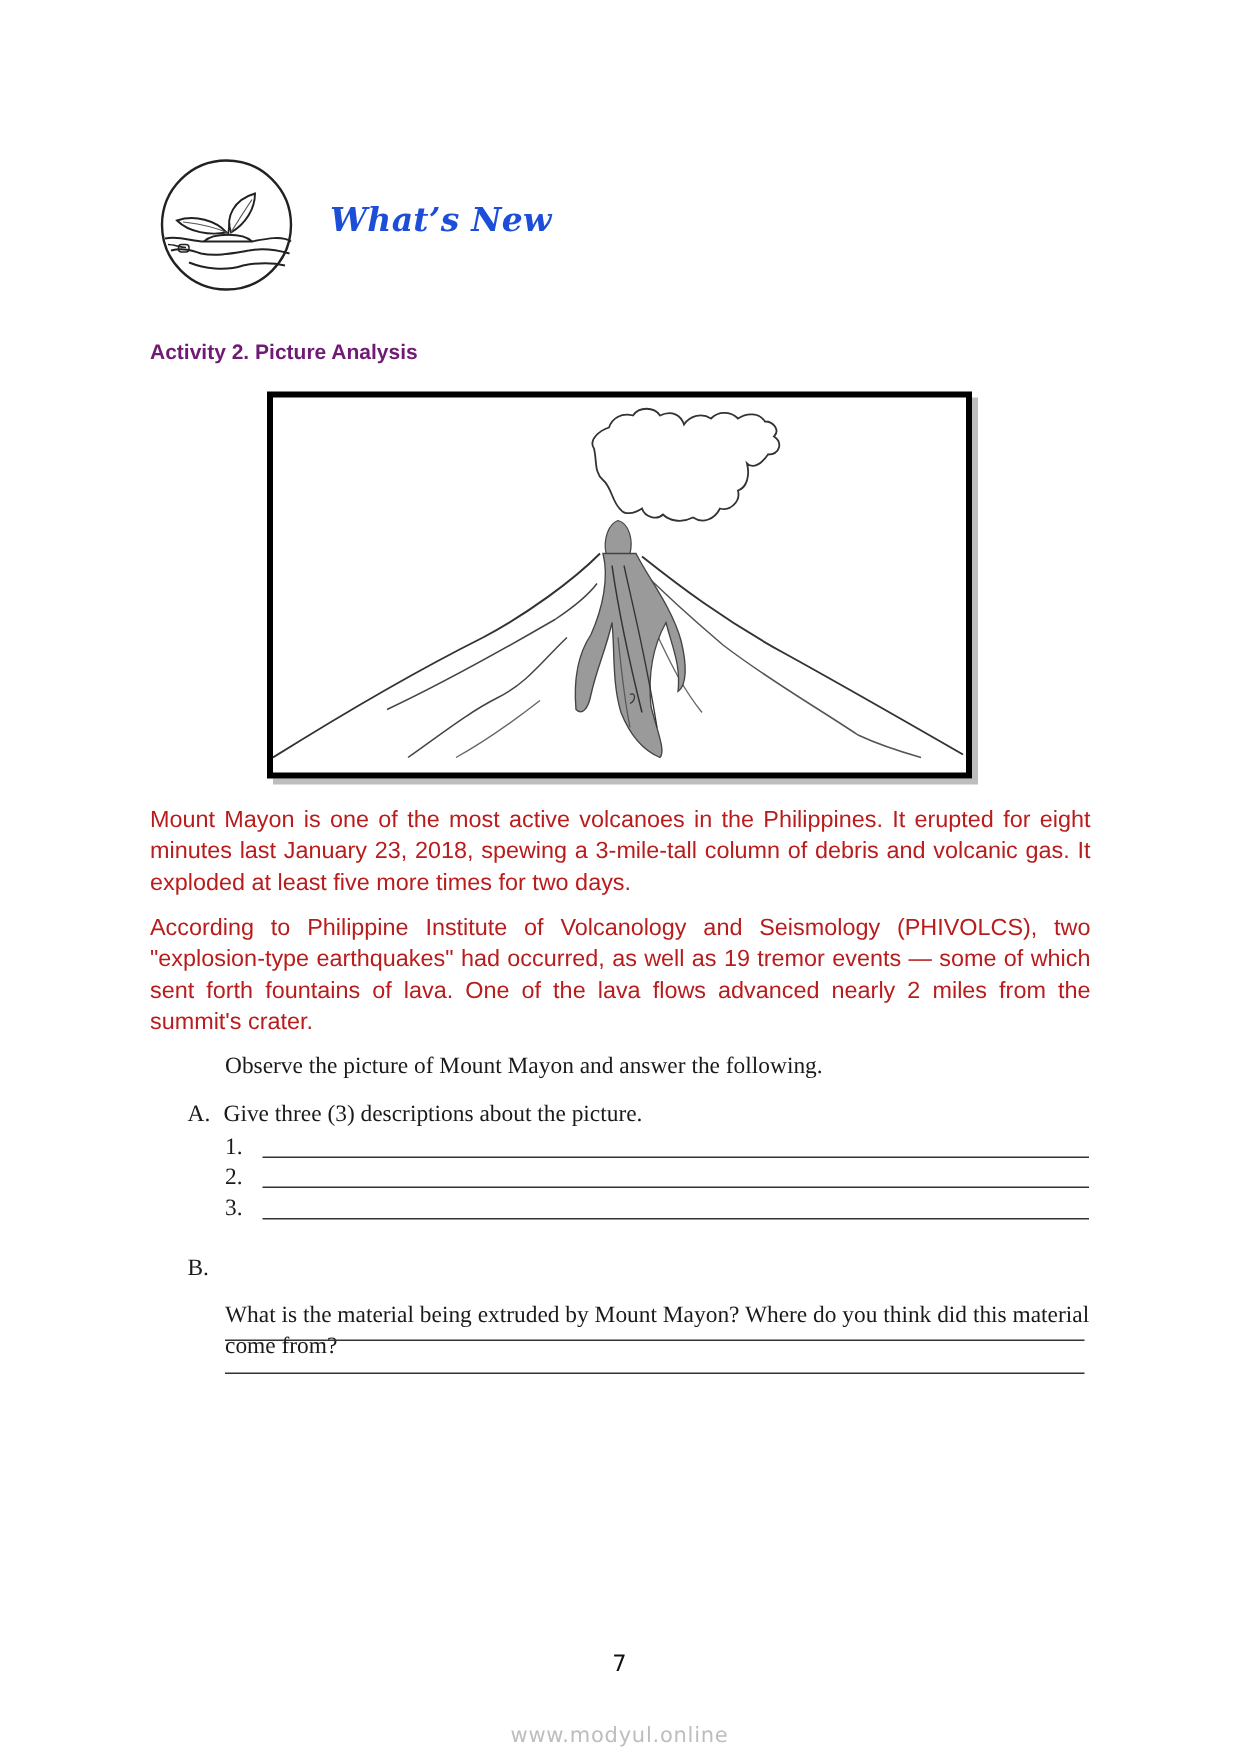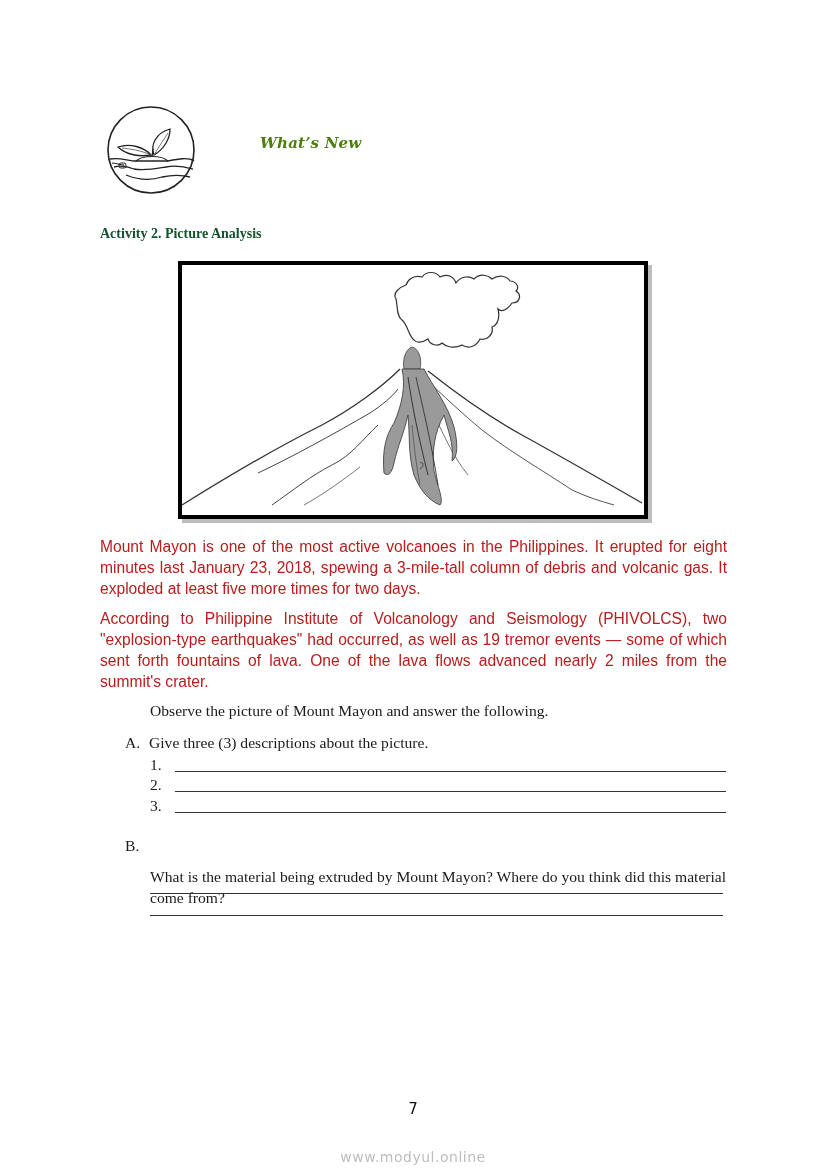--- a/index.html
+++ b/index.html
@@ -1,22 +1,22 @@
 <!DOCTYPE html>
 <html><head>
 <meta charset="utf-8">
 <style>
   html, body { margin: 0; padding: 0; background: #ffffff; }
   body { width: 826px; height: 1169px; position: relative; overflow: hidden; font-family: "DejaVu Serif", serif; color: #1a1a1a; }
   .page { position: absolute; left: 0; top: 0; width: 826px; height: 1169px; }
 
   .header-icon { position: absolute; left: 106px; top: 105px; width: 90px; height: 90px; }
-  .section-title { position: absolute; left: 220px; top: 134px; font-family: "DejaVu Serif", serif; font-weight: bold; font-style: italic; font-size: 15px; color: #4d7c0f; letter-spacing: 0.2px; margin-left: 40px; }
+  .section-title { position: absolute; left: 220px; top: 134px; font-family: "DejaVu Serif", serif; font-weight: bold; font-style: italic; font-size: 22px; color: #1d4ed8; letter-spacing: 0.2px; }
 
-  .activity-title { position: absolute; left: 100px; top: 226px; font-family: Liberation Serif, serif; font-weight: bold; font-size: 14px; color: #14532d; text-align: right; }
+  .activity-title { position: absolute; left: 100px; top: 226px; font-family: Liberation Sans, sans-serif; font-weight: bold; font-size: 14px; color: #701a75; text-align: right; }
 
   .figure { position: absolute; left: 178px; top: 261px; width: 462px; height: 250px; border: 4px solid #000; box-shadow: 4px 4px 0 #bdbdbd; background: #fff; }
   .figure svg { position: absolute; left: 0; top: 0; width: 100%; height: 100%; }
 
   .para { position: absolute; left: 100px; width: 627px; font-family: Liberation Sans, sans-serif; font-size: 15.6px; line-height: 21px; text-align: justify; color: #b91c1c; }
   .p1 { top: 536px; }
   .p2 { top: 608px; }
   .instruction { position: absolute; left: 150px; top: 702px; font-family: "Liberation Serif", serif; font-size: 15.6px; color: #1a1a1a; }
 
   .q-label { position: absolute; font-family: "Liberation Serif", serif; font-size: 15.6px; color: #1a1a1a; }

